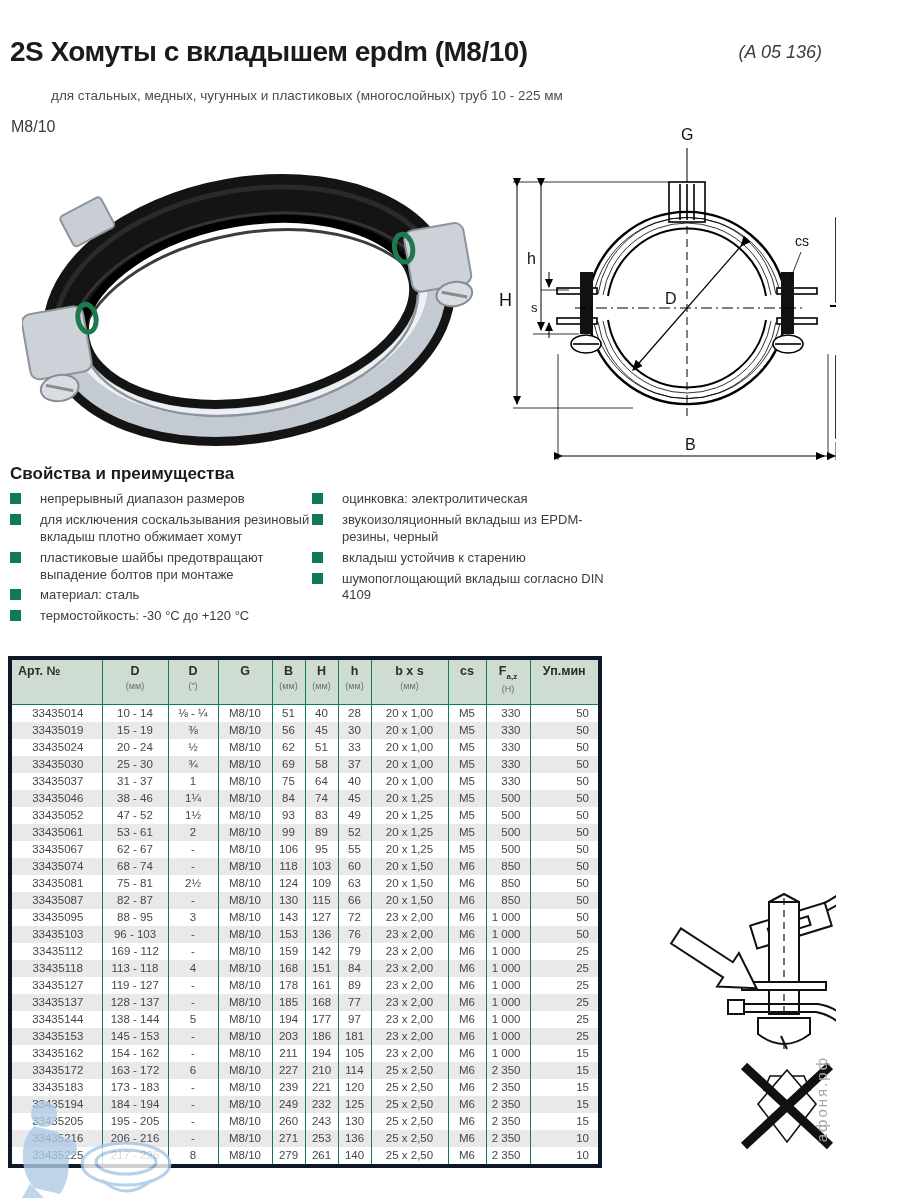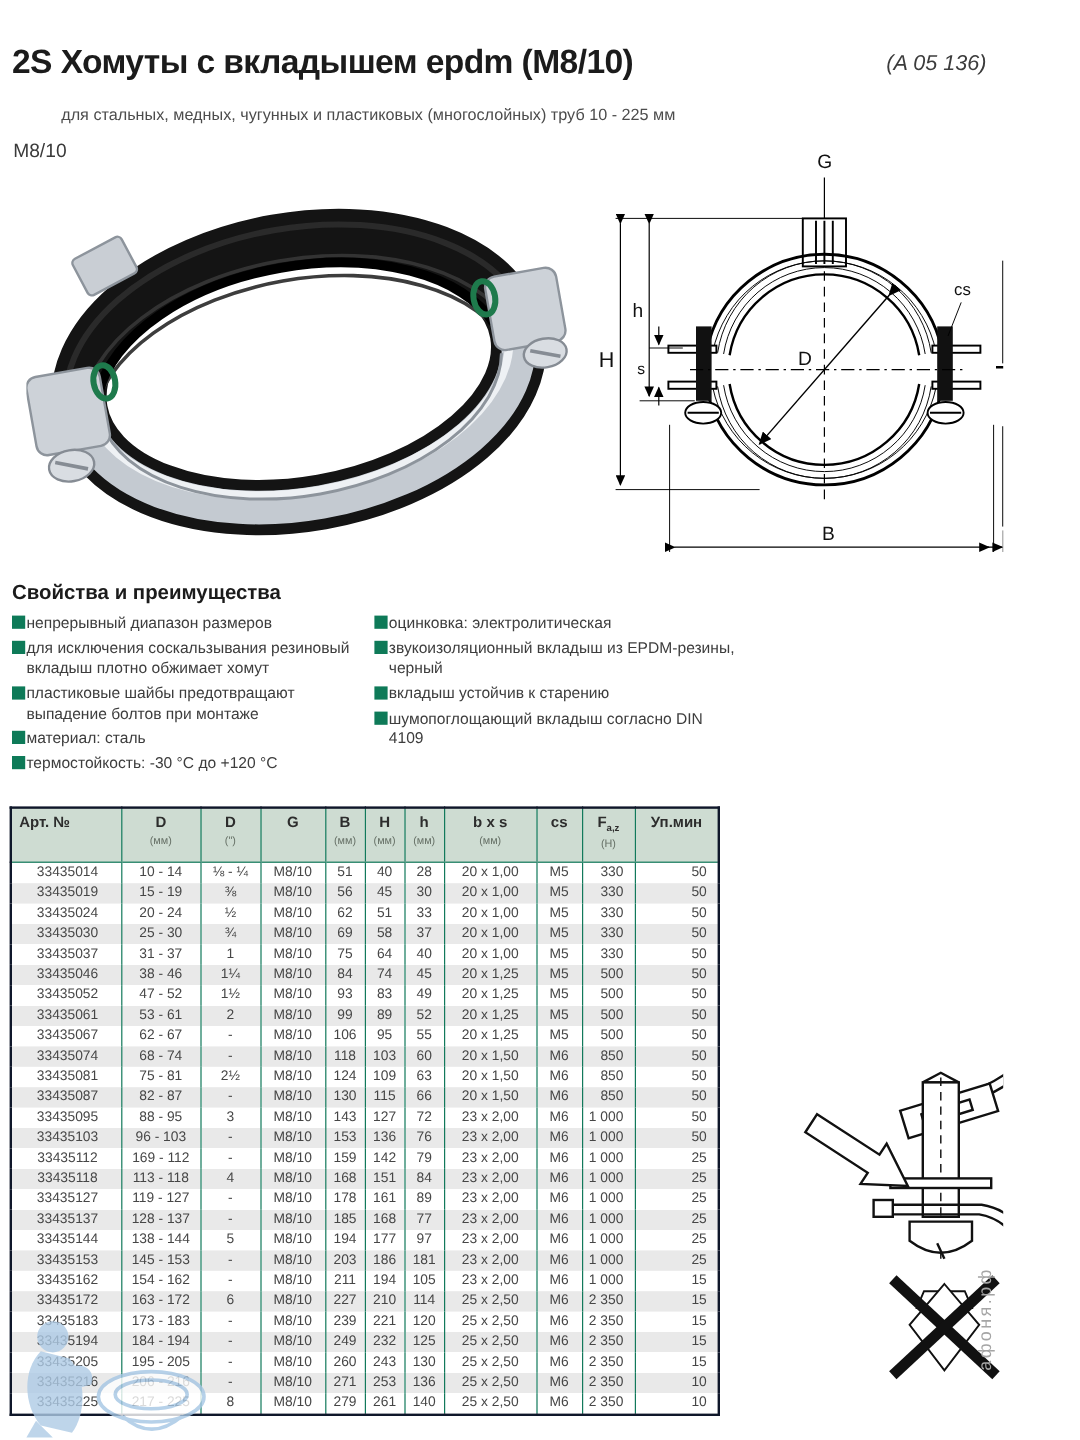--- a/index.html
+++ b/index.html
@@ -9,30 +9,30 @@
   .title{position:absolute;left:10px;top:36px;font-size:28px;font-weight:bold;
          color:#1b1b1b;letter-spacing:-0.5px;}
   .ref{position:absolute;right:14px;top:42px;font-size:18px;font-style:italic;color:#3c3c3c;}
   .subtitle{position:absolute;left:11px;top:88px;font-size:13.5px;color:#4c4c4c;margin-left:40px;}
   .thread{position:absolute;left:11px;top:118px;font-size:16px;color:#3a3a3a;}
 
   .photo{position:absolute;left:22px;top:148px;}
   .tech{position:absolute;left:483px;top:124px;}
   .tech text,.photo text{font-family:"Liberation Sans",sans-serif;}
 
-  .features{position:absolute;left:10px;top:484px;width:616px;}
+  .features{position:absolute;left:10px;top:464px;width:616px;}
   .features h2{margin:0 0 7px 0;font-size:17px;color:#1b1b1b;}
   .feat-cols{display:flex;}
   .feat-col{width:302px;flex:none;}
   .feat-col ul{list-style:none;margin:0;padding:0;}
-  .feat-col li{display:flex;gap:1px;font-size:13px;color:#3d3d3d;line-height:1.3;margin-bottom:4px;}
+  .feat-col li{display:flex;gap:19px;font-size:13px;color:#3d3d3d;line-height:1.3;margin-bottom:4px;}
   .bullet{flex:none;width:11px;height:11px;background:#0e7a58;margin-top:2px;}
 
   table.dims{position:absolute;left:8px;top:656px;width:590px;border-collapse:collapse;
-             table-layout:fixed;border:2px solid #0f172a;font-size:11.5px;color:#464646;margin-top:16px;}
+             table-layout:fixed;border:4px solid #0f172a;font-size:11.5px;color:#464646;}
   table.dims th{background:#cedcd2;border-left:1px solid #12795b;border-bottom:1.5px solid #12795b;
                 padding:4px 4px 2px;vertical-align:top;height:38px;font-size:12.5px;color:#2d2d2d;
                 text-align:center;font-weight:bold;}
   table.dims th:first-child{text-align:left;border-left:none;padding-left:6px;}
   table.dims th .unit{font-weight:normal;font-size:9px;color:#667066;margin-top:3px;}
   table.dims th sub{font-size:8px;}
   table.dims td{border-left:1px solid #12795b;height:17px;line-height:17px;padding:0 4px;
                 white-space:nowrap;overflow:hidden;text-align:center;}
   table.dims td:first-child{text-align:center;border-left:none;padding-left:6px;}
   table.dims td:nth-child(10){text-align:right;padding-right:9px;}

